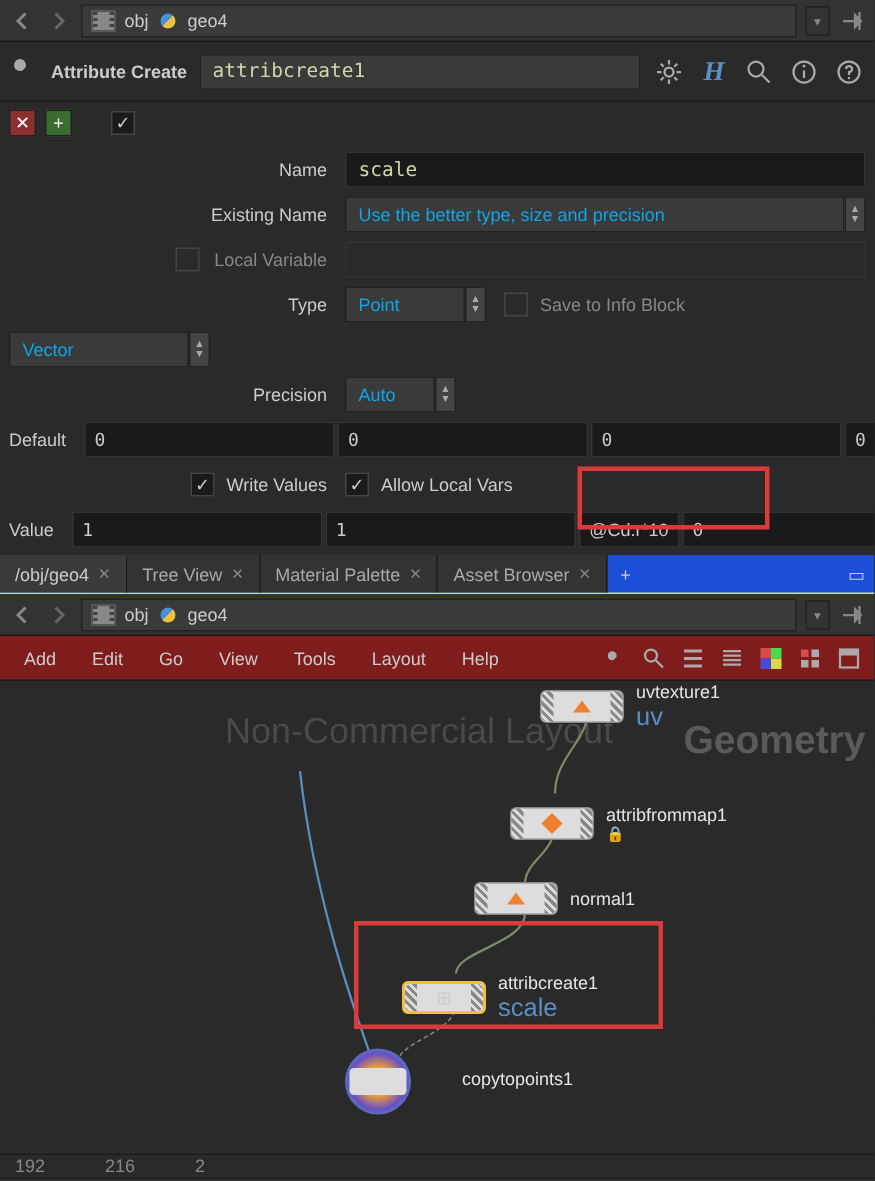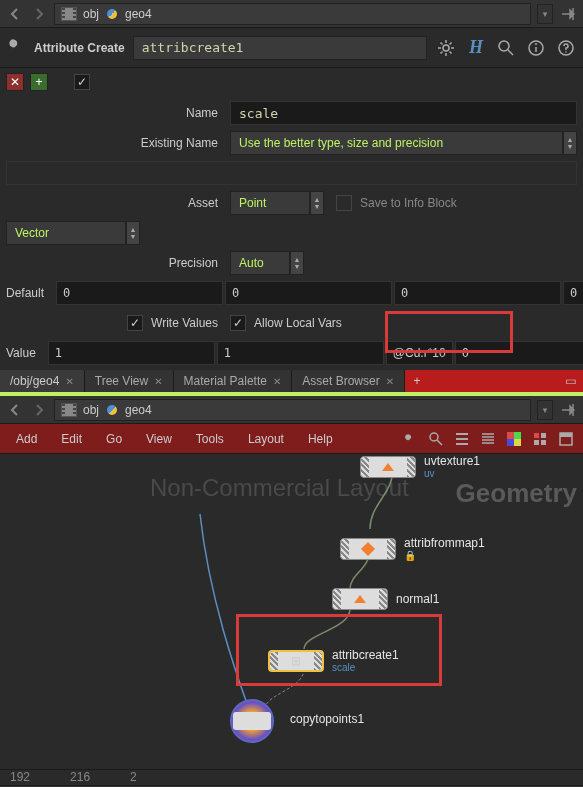--- a/index.html
+++ b/index.html
@@ -24,46 +24,46 @@
 .btnrow{padding:4px 6px;gap:6px;}
 .sq{width:18px;height:18px;display:flex;align-items:center;justify-content:center;border:1px solid #222;}
 .sq.red{background:#8b2f2f;color:#fff;}
 .sq.grn{background:#3a6b2f;color:#fff;}
 .chk{width:16px;height:16px;background:#1a1a1a;border:1px solid #444;display:flex;align-items:center;justify-content:center;color:#ccc;}
 .chk.on::after{content:"✓";font-size:12px;}
 .params{padding:2px 0;}
 .prow{display:flex;align-items:center;height:30px;padding:0 6px;}
 .plabel{width:224px;text-align:right;padding-right:12px;color:#ccc;}
 .pinput{background:#1a1a1a;border:1px solid #333;height:24px;padding:0 8px;color:#d4d4aa;font-family:monospace;font-size:13px;flex:1;}
-.pselect{background:#3a3a3a;border:1px solid #222;height:24px;padding:0 8px;color:#bef264;display:flex;align-items:center;}
+.pselect{background:#3a3a3a;border:1px solid #222;height:24px;padding:0 8px;color:#0ea5e9;display:flex;align-items:center;}
 .sel-arrows{width:14px;background:#444;border:1px solid #222;height:24px;display:flex;flex-direction:column;align-items:center;justify-content:center;font-size:7px;color:#aaa;}
 .pcheck{width:16px;height:16px;background:#2a2a2a;border:1px solid #444;margin-right:8px;}
 .num4{display:flex;gap:2px;flex:1;}
 .num4 input,.num4 .expr{background:#1a1a1a;border:1px solid #333;height:24px;padding:0 6px;color:#ccc;flex:1;font-family:monospace;}
 .expr{background:#2a7a7a;color:#fff;display:flex;align-items:center;}
 .hl-red{border:3px solid #d93a3a;position:absolute;pointer-events:none;}
-.tabs{display:flex;background:#b91c1c;border-bottom:4px solid #bef264;height:26px;align-items:stretch;text-align:right;}
+.tabs{display:flex;background:#1d4ed8;border-bottom:1px solid #bef264;height:26px;align-items:stretch;text-align:right;}
 .tab{display:flex;align-items:center;padding:0 10px;gap:6px;background:#333;border-right:1px solid #1a1a1a;color:#aaa;cursor:pointer;}
 .tab.active{background:#3a3a3a;color:#ccc;}
 .tab .x{color:#888;font-size:10px;}
 .tab-add{width:24px;display:flex;align-items:center;justify-content:center;color:#ccc;cursor:pointer;}
 .tab-spacer{flex:1;}
 .menubar{display:flex;background:#7f1d1d;height:30px;align-items:center;padding:0 6px;gap:4px;border-bottom:1px solid #1a1a1a;}
 .menuitem{padding:0 10px;color:#ccc;cursor:pointer;}
 .mb-icon{width:22px;height:22px;display:flex;align-items:center;justify-content:center;color:#aaa;cursor:pointer;}
 .network{position:relative;background:#2a2a2a;height:315px;overflow:hidden;}
 .watermark{position:absolute;top:20px;left:150px;color:#4a4a4a;font-size:24px;font-weight:300;}
 .wm2{position:absolute;top:24px;right:6px;color:#5a5a5a;font-size:26px;font-weight:bold;}
 .node{position:absolute;display:flex;align-items:center;gap:8px;}
 .node-body{width:56px;height:22px;background:#ddd;border:1px solid #888;border-radius:4px;position:relative;display:flex;align-items:center;justify-content:center;}
 .node-body::before,.node-body::after{content:"";position:absolute;width:8px;height:100%;top:0;background:repeating-linear-gradient(45deg,#888 0,#888 2px,#ddd 2px,#ddd 4px);}
 .node-body::before{left:0;border-radius:4px 0 0 4px;}
 .node-body::after{right:0;border-radius:0 4px 4px 0;}
 .node-label{color:#e5e5e5;}
-.node-sub{color:#5a8fc4;font-size:10px;}
+.node-sub{color:#5a8fc4;font-size:17px;}
 .node.selected .node-body{border:2px solid #f0c040;}
 .node-round{width:44px;height:44px;border-radius:50%;background:radial-gradient(circle,#f0a030 30%,#6a4fc4 60%,#4a8fc4 80%);position:absolute;display:flex;align-items:center;justify-content:center;}
 .node-round .inner{width:38px;height:18px;background:#ddd;border-radius:3px;}
 .ruler{display:flex;background:#2a2a2a;border-top:1px solid #1a1a1a;height:16px;color:#888;font-size:10px;padding:0 10px;gap:40px;}
 .footer{display:flex;background:#333;height:22px;align-items:center;border-top:1px solid #1a1a1a;}
 .tri{width:0;height:0;border-left:6px solid transparent;border-right:6px solid transparent;}
 .tri.up{border-bottom:8px solid #f08030;}
 .diamond{width:10px;height:10px;background:#f08030;transform:rotate(45deg);}
 .lock{font-size:10px;color:#888;}
 svg.wires{position:absolute;top:0;left:0;width:100%;height:100%;pointer-events:none;}
@@ -149,24 +149,28 @@
     <input class="pinput" value="scale" style="">
   </div>
   <div class="prow">
     <div class="plabel">Existing Name</div>
     <div class="pselect" style="flex:1">
         <span>Use the better type, size and precision</span>
       </div>
     <div class="sel-arrows">▲<br>▼</div>
   </div>
   <div class="prow">
+    <div class="plabel" style="display:flex;align-items:center;justify-content:flex-end;gap:10px;">
+      <div class="pcheck" style="margin:0"></div>
+      <span style="color:#888">Local Variable</span>
+    </div>
     <input class="pinput" style="background: rgb(42, 42, 42);">
   </div>
   <div class="prow">
-    <div class="plabel">Asset</div>
+    <div class="plabel">Type</div>
     <div class="pselect" style="width:80px">
         <span>Point</span>
       </div>
     <div class="sel-arrows">▲<br>▼</div>
     <div style="width:12px"></div>
     <div class="pcheck"></div>
     <span style="color:#888">Save to Info Block</span>
   </div>
   <div class="prow">
     <div class="pselect" style="width:120px">
@@ -333,39 +337,39 @@
   </div>
   <div class="node" style="top:82px;left:340px">
     <div class="node-body">
         <div class="diamond"></div>
       </div>
     <div>
         <div class="node-label">attribfrommap1</div>
         <div class="lock">🔒</div>
       </div>
   </div>
-  <div class="node" style="top:134px;left:332px">
+  <div class="node" style="top:134px;left:316px">
     <div class="node-body">
         <div class="tri up"></div>
       </div>
     <div class="node-label">normal1</div>
   </div>
   <div class="node selected" style="top:194px;left:268px">
     <div class="node-body">
         <span style="font-size:12px">⊞</span>
       </div>
     <div>
         <div class="node-label">attribcreate1</div>
         <div class="node-sub">scale</div>
       </div>
   </div>
   <div class="node-round" style="top:245px;left:230px">
       <div class="inner"></div>
     </div>
-  <div class="node" style="top:258px;left:290px">
+  <div class="node" style="top:258px;left:308px">
     <div class="node-label">copytopoints1</div>
   </div>
   <div class="hl-red" style="top:160px;left:236px;width:206px;height:72px"></div>
 
 </div>
 
 <div class="ruler">
   <span>192</span>
   <span>216</span>
   <span>2</span>

